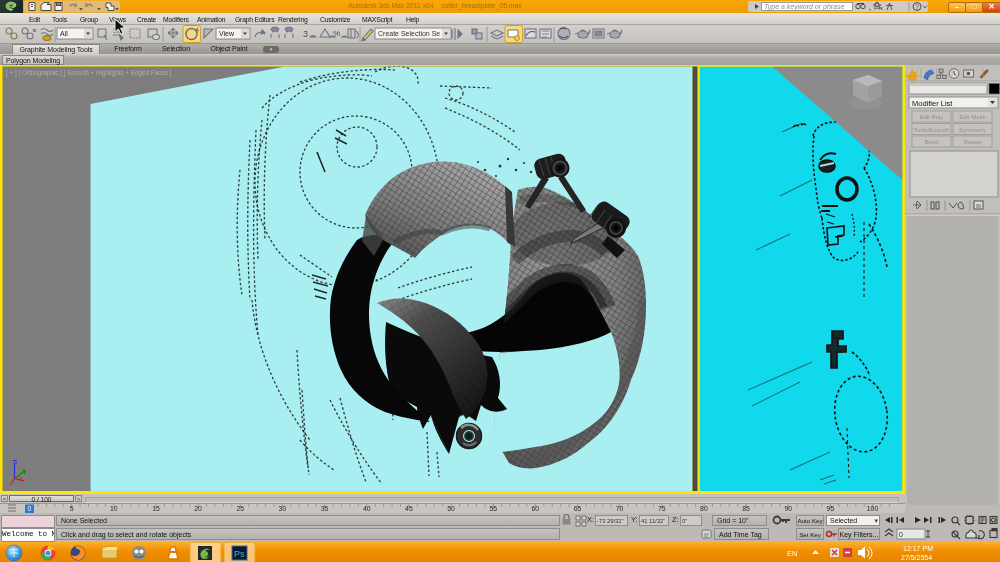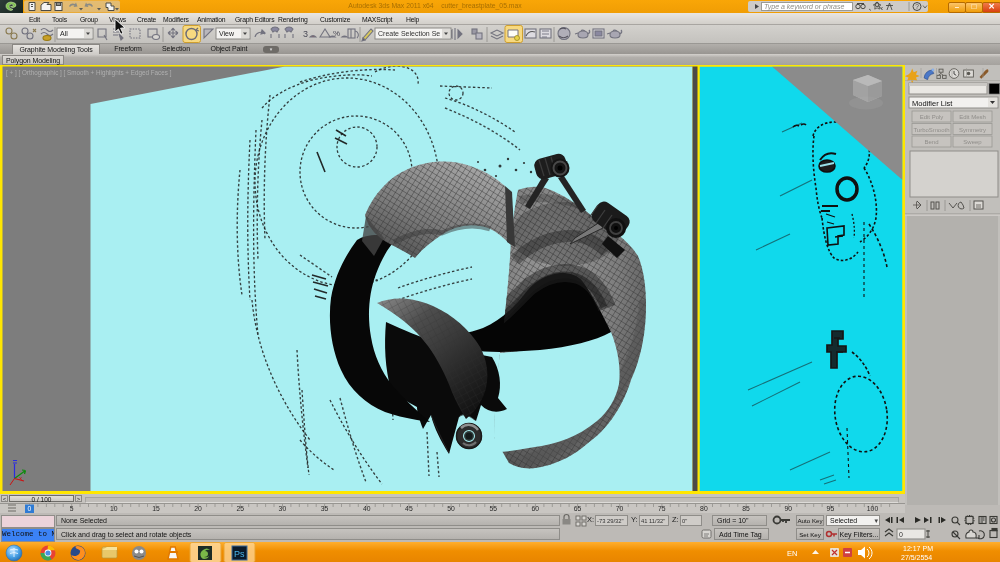--- a/index.html
+++ b/index.html
@@ -674,21 +674,21 @@
 <div class="abs" style="left:672px;top:515px;font-size:7.5px;color:#222;">Z:</div>
 <div class="abs sbar" style="left:680px;top:514.5px;width:22px;height:11.5px;background:#cfccc8;line-height:10px;padding-left:1px;font-size:5.8px;color:#333;">0"</div>
 <div class="abs sbar" style="left:712px;top:514.5px;width:55px;height:11.5px;line-height:10px;padding-left:4px;">Grid = 10"</div>
 <svg class="abs" style="left:770px;top:513px" width="26" height="14" viewBox="0 0 26 14">
   <circle cx="7" cy="7" r="3.5" fill="none" stroke="#3a3a36" stroke-width="1.8"></circle>
   <path d="M10,7 h10 m-4,0 v3 m-3,-3 v2" stroke="#3a3a36" stroke-width="1.8" fill="none"></path>
 </svg>
 <div class="abs sbar" style="left:796px;top:514.5px;width:28px;height:11.5px;line-height:10px;text-align:center;font-size:6.2px;">Auto Key</div>
 <div class="abs sbar" style="left:826px;top:514.5px;width:54px;height:11.5px;background:#f2f1ef;line-height:10px;padding-left:3px;">Selected<span style="float:right;margin-right:1px;color:#444">▾</span></div>
 
-<div class="abs" style="left:1px;top:528px;width:52px;height:12px;background:#3b82f6;border:1px solid #8f8d89;font-family:'Liberation Mono',monospace;font-size:7.5px;color:#111;line-height:11px;white-space:nowrap;overflow:hidden;">Welcome to M</div>
+<div class="abs" style="left:1px;top:528px;width:52px;height:12px;background:#ffffff;border:1px solid #8f8d89;font-family:'Liberation Mono',monospace;font-size:7.5px;color:#111;line-height:11px;white-space:nowrap;overflow:hidden;">Welcome to M</div>
 <div class="abs sbar" style="left:56px;top:528px;width:504px;height:12px;line-height:11px;padding-left:4px;">Click and drag to select and rotate objects</div>
 <svg class="abs" style="left:700px;top:528px" width="14" height="12" viewBox="0 0 14 12">
   <rect x="2" y="2" width="9" height="8" rx="1.5" fill="#d8d6d2" stroke="#6a6864" stroke-width="0.9"></rect>
   <path d="M4,6 h5 m-5,2 h4" stroke="#6a6864" stroke-width="0.8"></path>
 </svg>
 <div class="abs sbar" style="left:714px;top:528px;width:55px;height:12px;line-height:11px;padding-left:4px;">Add Time Tag</div>
 <div class="abs sbar" style="left:796px;top:528px;width:28px;height:12px;line-height:11px;text-align:center;font-size:6.2px;">Set Key</div>
 <svg class="abs" style="left:824px;top:528px" width="14" height="12" viewBox="0 0 14 12">
   <circle cx="5" cy="6" r="2.5" fill="none" stroke="#b03030" stroke-width="1.5"></circle>
   <path d="M7,6 h6 m-3,0 v2.5" stroke="#b03030" stroke-width="1.5" fill="none"></path>

